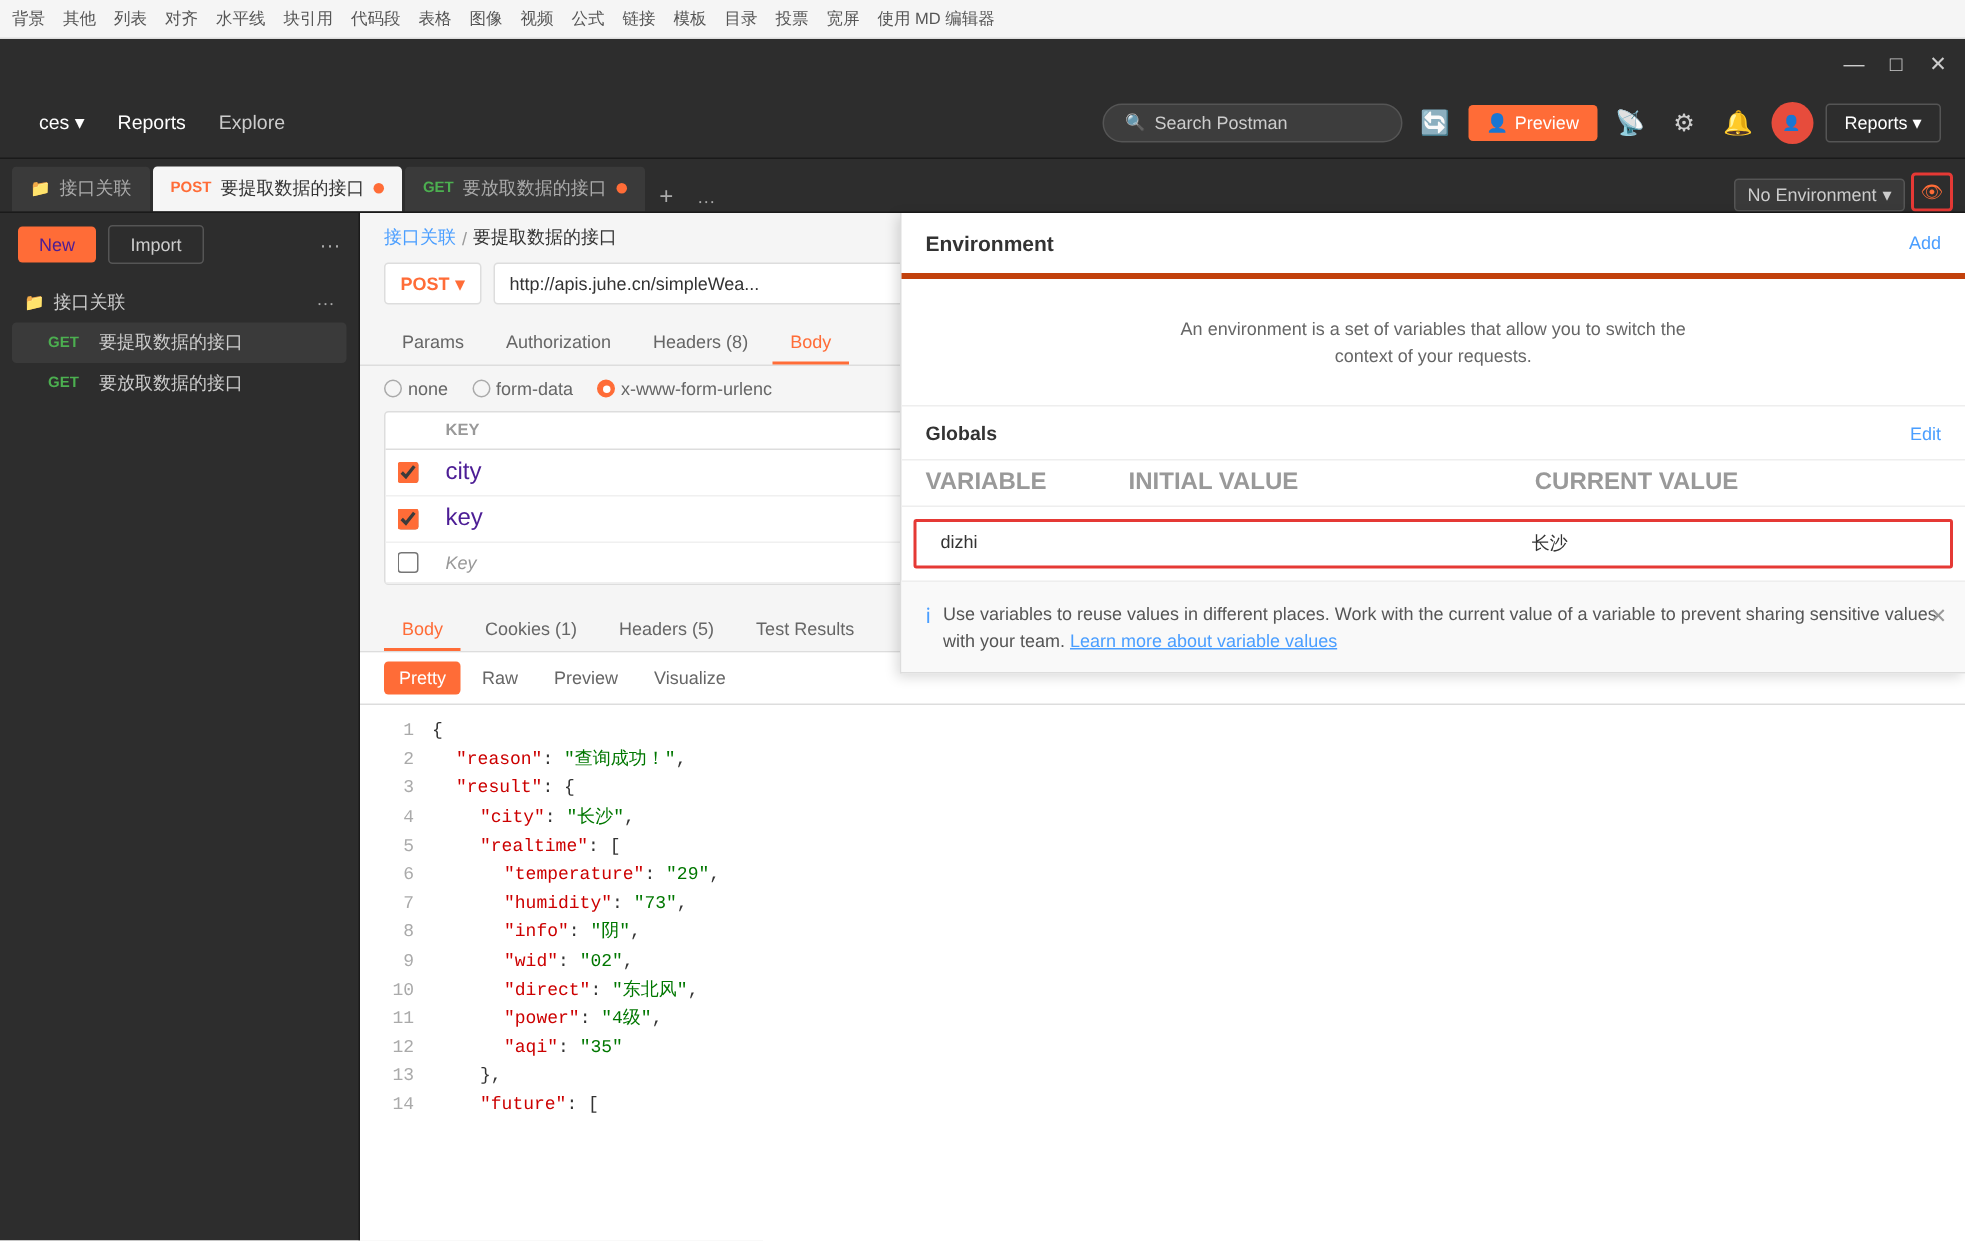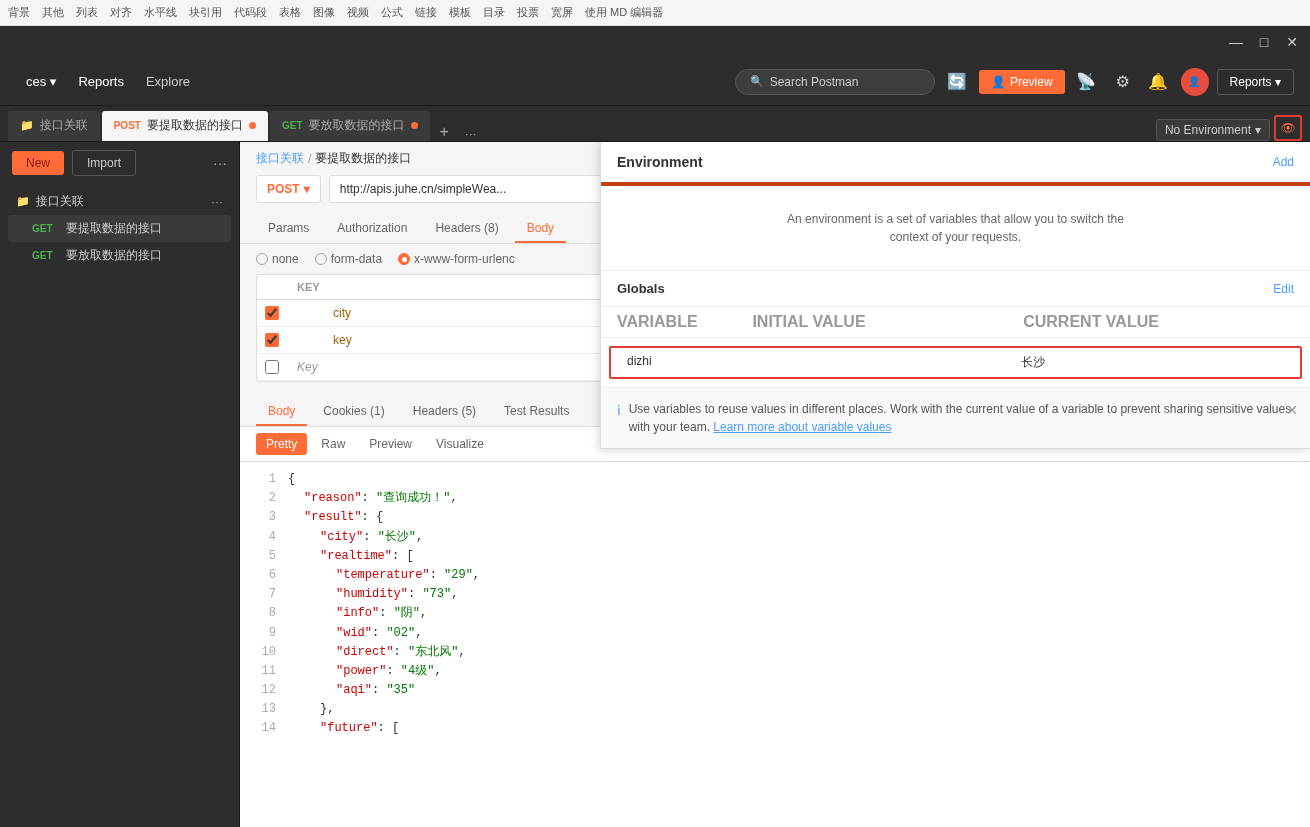--- a/index.html
+++ b/index.html
@@ -216,21 +216,21 @@
       flex-shrink: 0;
     }
     .sidebar-header {
       display: flex;
       align-items: center;
       padding: 8px 12px;
       gap: 8px;
     }
     .new-btn {
       background: #ff6c37;
-      color: #7f1d1d;
+      color: #4c1d95;
       border: none;
       border-radius: 3px;
       padding: 5px 14px;
       font-size: 12px;
       cursor: pointer;
     }
     .import-btn {
       background: transparent;
       color: #ccc;
       border: 1px solid #555;
@@ -407,21 +407,21 @@
       grid-template-columns: 32px 1fr 1fr 40px;
       padding: 6px 8px;
       border-bottom: 1px solid #f0f0f0;
       align-items: center;
     }
     .kv-checkbox {
       width: 14px;
       height: 14px;
       accent-color: #ff6c37;
     }
-    .kv-key { font-size: 12px; color: #a16207; margin-left: 36px; }
+    .kv-key { font-size: 16px; color: #4c1d95; }
     .kv-placeholder { font-size: 12px; color: #999; font-style: italic; }
 
     
     .response-tabs {
       display: flex;
       align-items: center;
       padding: 8px 16px 0;
       gap: 4px;
       border-bottom: 1px solid #ddd;
       margin-top: 8px;

